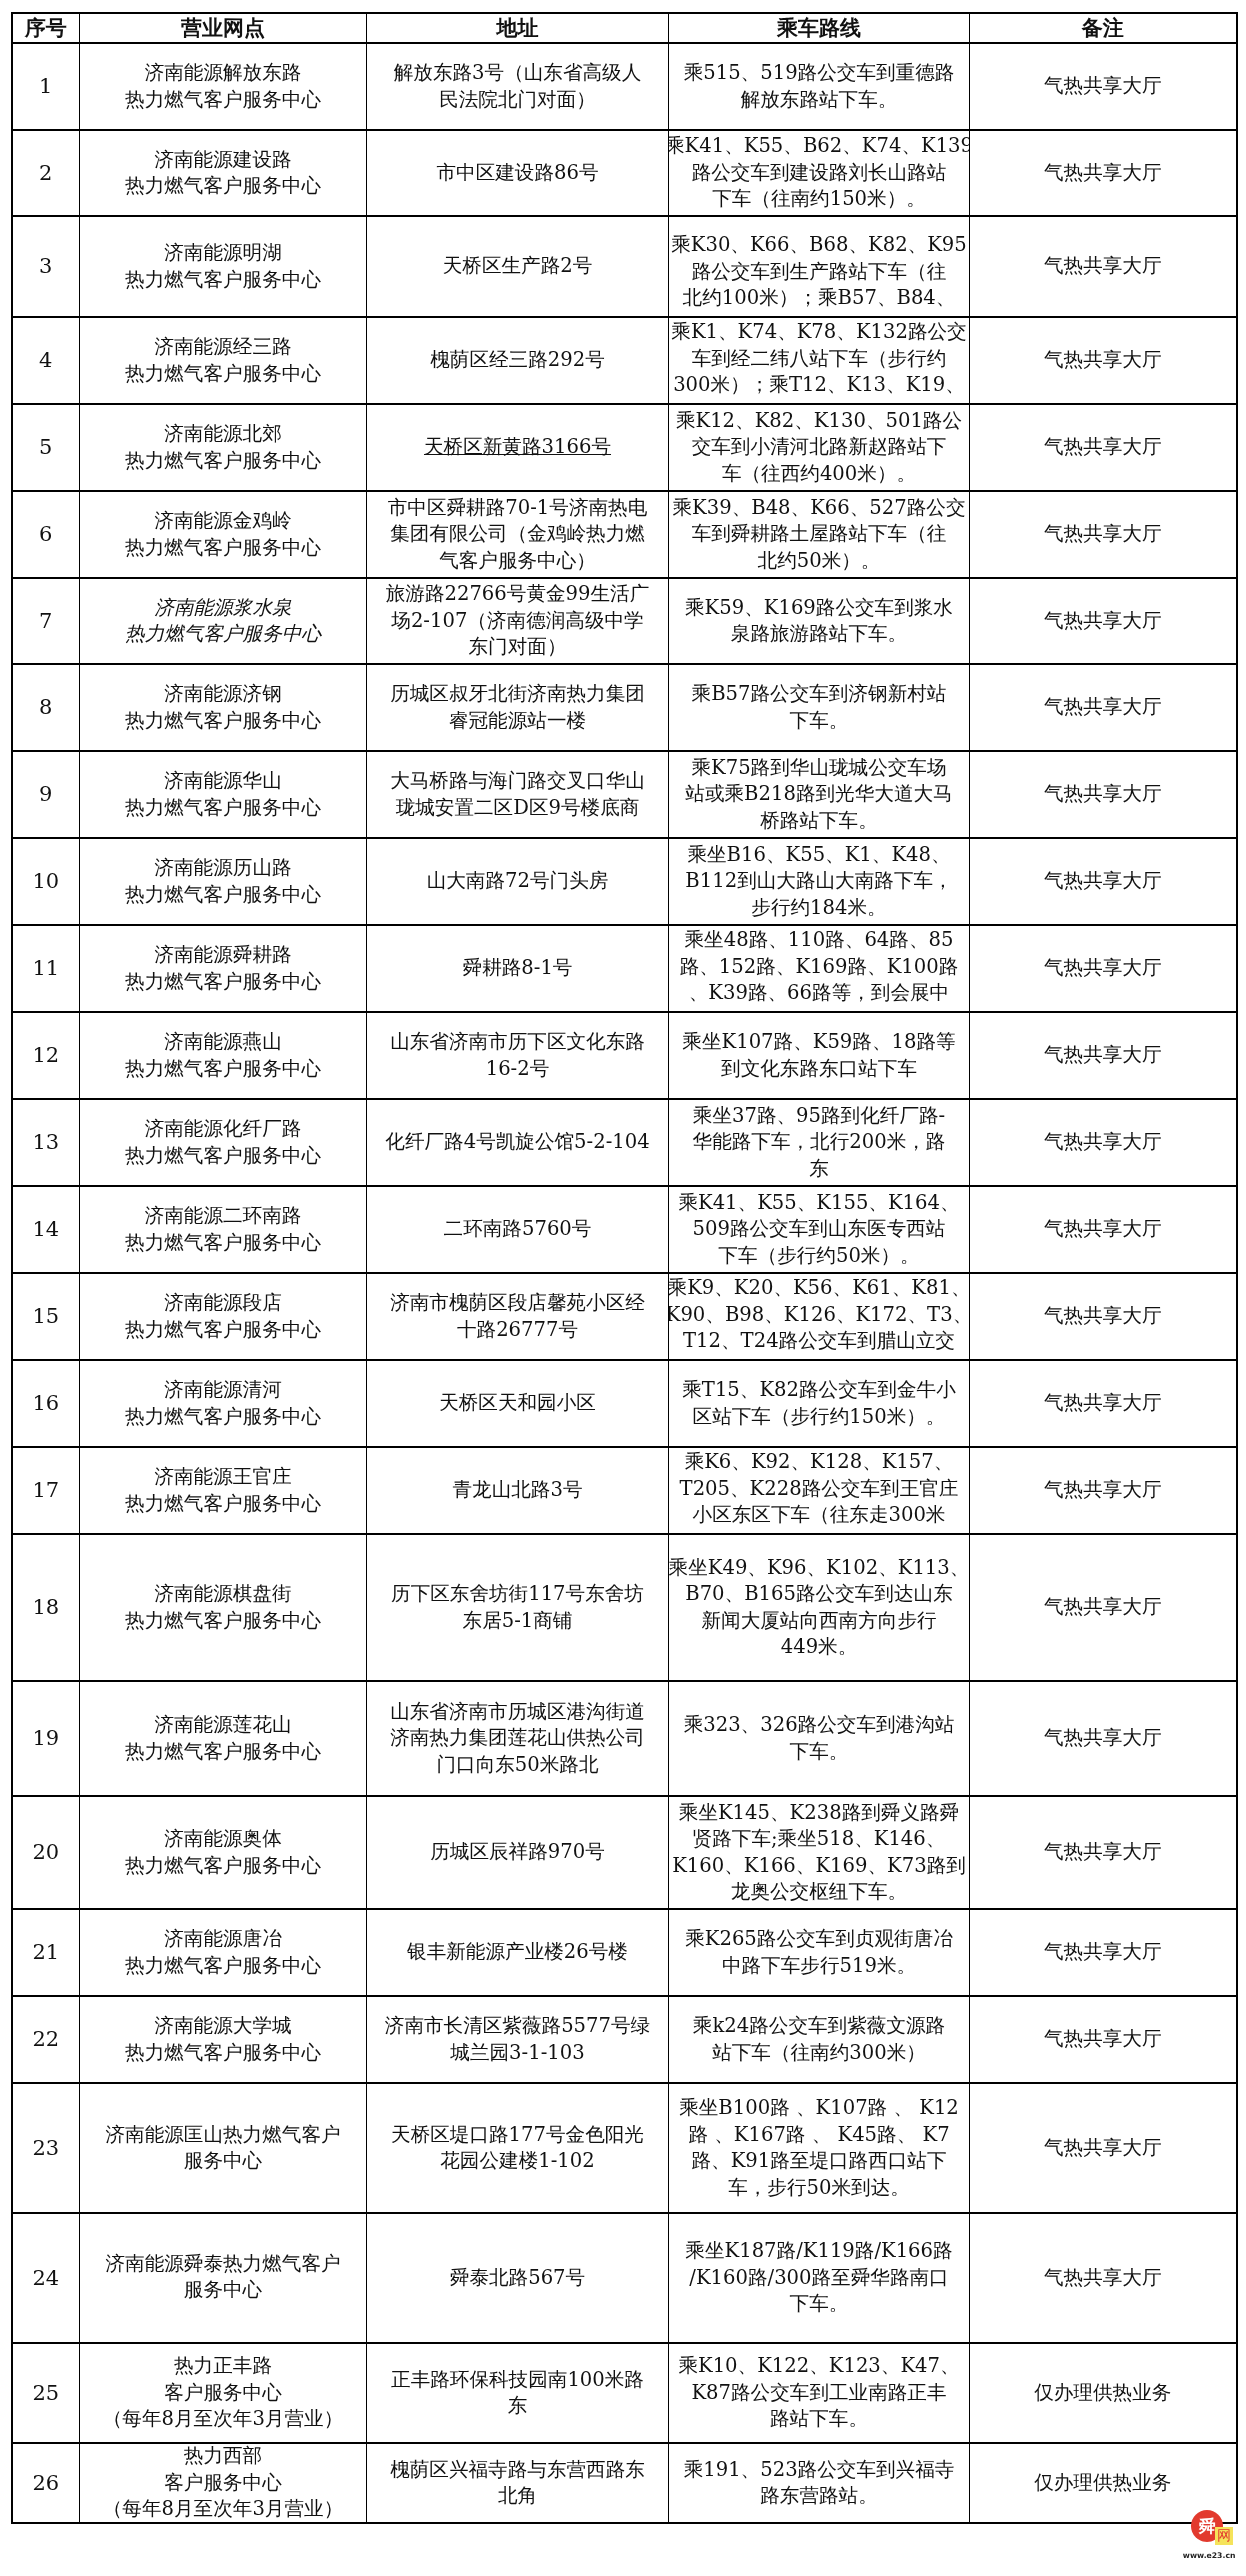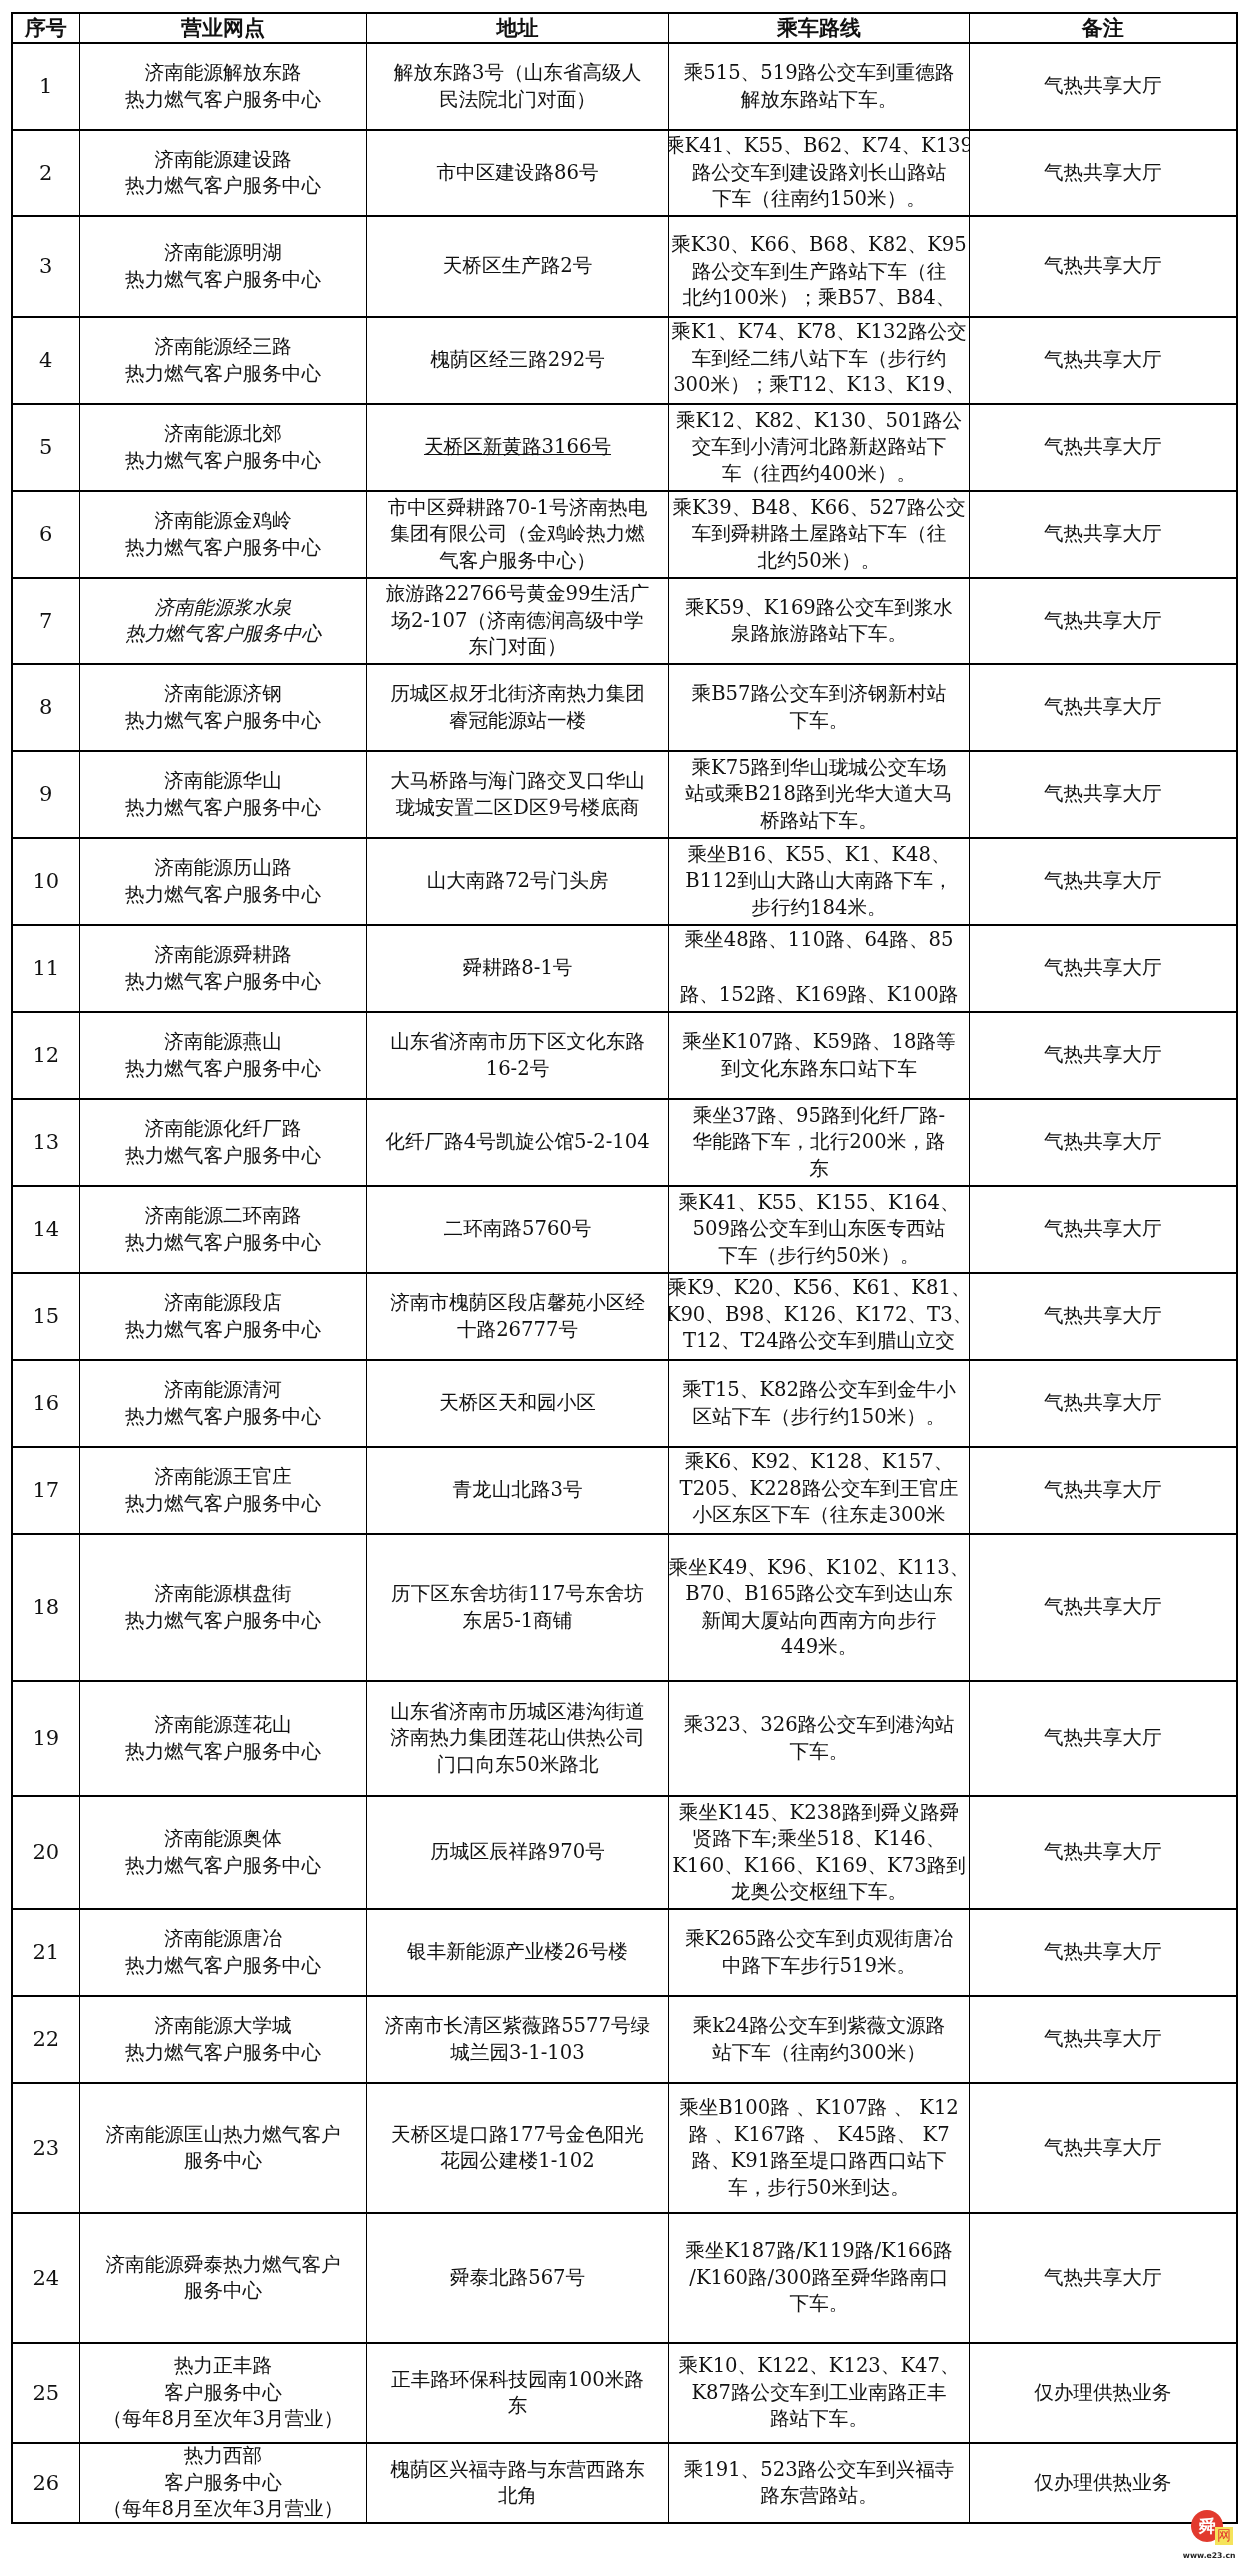--- a/index.html
+++ b/index.html
@@ -472,21 +472,21 @@
               <span class="line">济南能源舜耕路</span>
               <span class="line">热力燃气客户服务中心</span>
             </div>
           </td>
           <td>
             <div class="cell" style="height: 85px;">
               <span class="line">舜耕路8-1号</span>
             </div>
           </td>
           <td class="route">
-            <div class="cell clip" style="height: 85px; gap: 28px;">
+            <div class="cell clip" style="height: 85px;">
               <span class="line">乘坐48路、110路、64路、85</span>
               <span class="line">路、152路、K169路、K100路</span>
               <span class="line">、K39路、66路等，到会展中</span>
             </div>
           </td>
           <td>
             <div class="cell" style="height: 85px;">
               <span class="line">气热共享大厅</span>
             </div>
           </td>
@@ -856,21 +856,21 @@
             </div>
           </td>
         </tr>
         <tr>
           <td class="seq">
             <div class="cell" style="height: 128px;">
               <span class="line">24</span>
             </div>
           </td>
           <td>
-            <div class="cell" style="height: 103px;">
+            <div class="cell" style="height: 103px; font-family: Liberation Mono, monospace;">
               <span class="line">济南能源舜泰热力燃气客户</span>
               <span class="line">服务中心</span>
             </div>
           </td>
           <td>
             <div class="cell" style="height: 128px;">
               <span class="line">舜泰北路567号</span>
             </div>
           </td>
           <td class="route">

